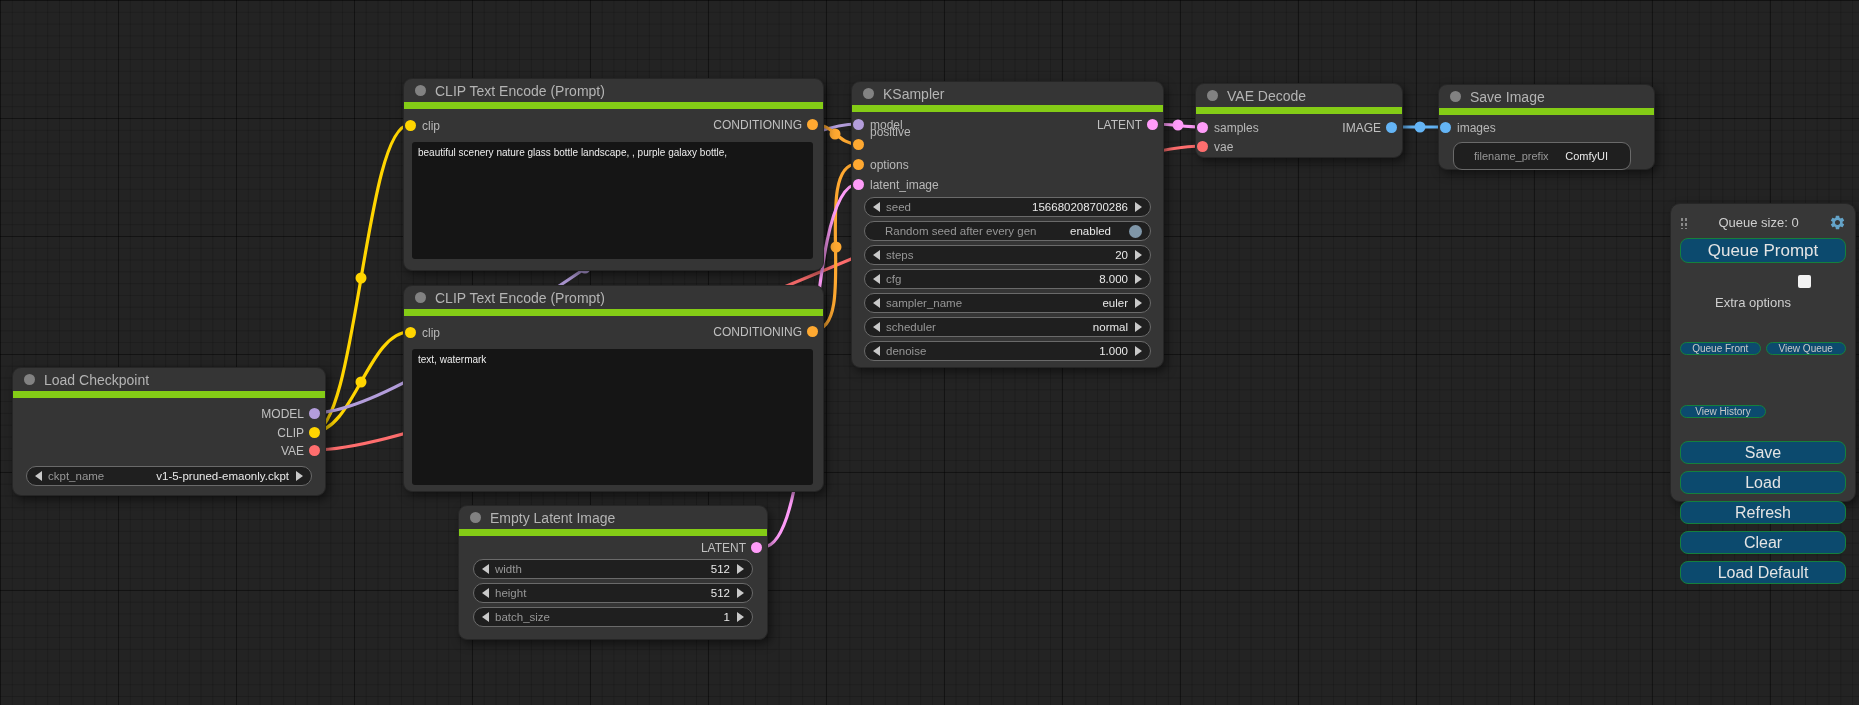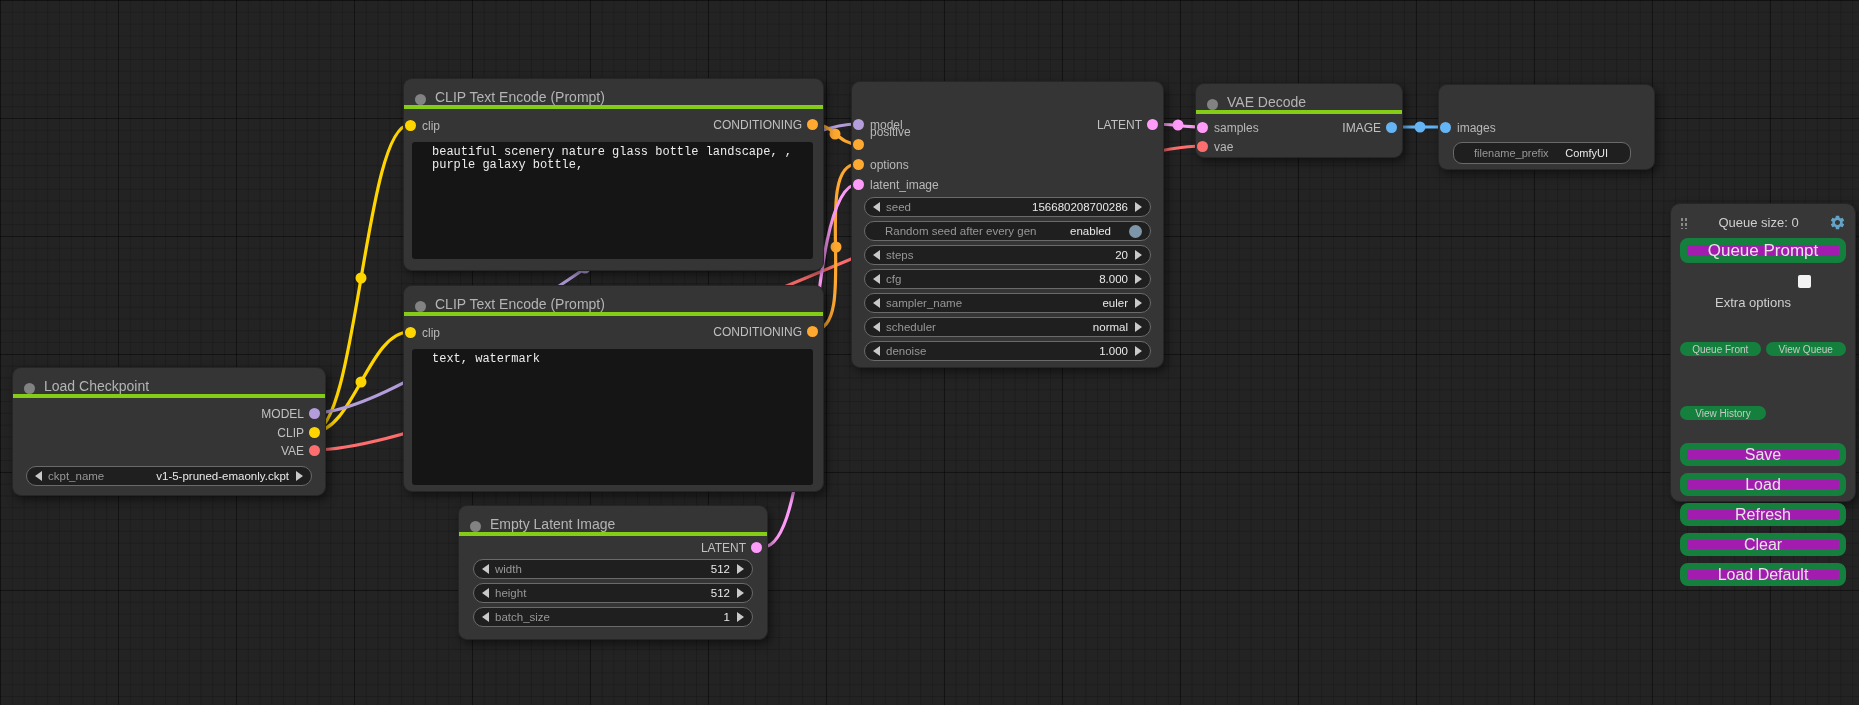--- a/index.html
+++ b/index.html
@@ -16,40 +16,40 @@
     position:relative;
   }
   #wires { position:absolute; left:0; top:0; z-index:0; }
   .node {
     position:absolute; z-index:1;
     background:#353535; border:1px solid #262626; border-radius:9px;
     box-shadow:3px 4px 10px rgba(0,0,0,.5);
     color:#b5b5b5;
   }
   .node-title {
-    height:30px; display:flex; align-items:flex-end; padding:0 11px;
-    border-bottom:4px solid #84cc16; font-size:14px; color:#b4b4b4; white-space:nowrap;
+    height:30px; display:flex; align-items:center; padding:0 11px;
+    border-bottom:7px solid #84cc16; font-size:14px; color:#b4b4b4; white-space:nowrap;
   }
   .tdot { width:11px; height:11px; border-radius:50%; background:#828282; margin-right:9px; flex:none; }
   .port { position:absolute; width:11px; height:11px; border-radius:50%; }
   .port.in  { left:1px; }
   .port.out { right:5px; }
   .in-label  { position:absolute; left:18px;  height:16px; line-height:16px; font-size:12px; color:#b8b8b8; white-space:nowrap; }
   .out-label { position:absolute; right:21px; height:16px; line-height:16px; font-size:12px; color:#c0c0c0; white-space:nowrap; }
   .node-text {
     position:absolute; background:#151515; border-radius:3px;
-    font-family:Liberation Mono, monospace; font-size:12px; line-height:13px;
-    color:#ededed; padding:4px 20px; white-space:pre-wrap; overflow:hidden;
+    font-family:Liberation Sans, sans-serif; font-size:10px; line-height:13px;
+    color:#ededed; padding:4px 6px; white-space:pre-wrap; overflow:hidden;
   }
   .widget {
     position:absolute; height:20px; background:#1f1f1f;
     border:1px solid #6a6a6a; border-radius:11px;
     display:flex; align-items:center; padding:0 8px; font-size:11.5px; white-space:nowrap;
   }
-  .widget.small { height:22px; border-radius:9px; font-size:11px; }
+  .widget.small { height:28px; border-radius:9px; font-size:11px; }
   .w-label { color:#979797; margin-left:6px; }
   .w-value { margin-left:auto; color:#e9e9e9; margin-right:7px; }
   .arr { width:0; height:0; flex:none; }
   .arr.l { border-top:5px solid transparent; border-bottom:5px solid transparent; border-right:7px solid #c9c9c9; }
   .arr.r { border-top:5px solid transparent; border-bottom:5px solid transparent; border-left:7px solid #c9c9c9; }
   .toggle-dot { width:13px; height:13px; border-radius:50%; flex:none; }
   
   #queue-panel {
     position:absolute; left:1670px; top:203px; width:186px; height:299px; z-index:2;
     background:#373737; border:1px solid #262626; border-radius:10px;
@@ -57,21 +57,21 @@
     padding:8px 9px 0 9px;
   }
   .qp-header { display:flex; align-items:center; height:20px; }
   .drag-dots {
     width:8px; height:13px; flex:none;
     background-image:radial-gradient(#8a8a8a 1.1px, transparent 1.3px);
     background-size:4px 5px; background-position:0 1px;
   }
   .qp-title { flex:1; text-align:center; font-size:13px; color:#cfcfcf; }
   .btn {
-    background:#a21caf; border:7px solid #15803d; border-radius:8px;
+    background:#0c4a6e; border:1px solid #15803d; border-radius:8px;
     color:#e4e4e4; display:flex; align-items:center; justify-content:center;
     cursor:pointer;
   }
   .btn.big { height:23px; font-size:16px; margin-top:7px; width:100%; }
   .btn.qp  { height:25px; font-size:17px; margin-top:6px; width:100%; }
   .btn.tiny { height:13px; font-size:10px; border-radius:7px; color:#c8c8c8;margin-top:47px; }
   .extra-row { display:flex; align-items:center; justify-content:center; height:16px; margin-top:10px; }
   .extra-label { font-size:13px; color:#cfcfcf;margin-top:43px; }
   .checkbox { width:13px; height:13px; background:#f2f2f2; border-radius:2px; margin-left:7px; }
   .tiny-row { display:flex; gap:5px; margin-top:6px; }
@@ -167,20 +167,24 @@
   </div>
   <div class="widget" style="left:14px;right:14px;top:101px">
     <span class="arr l"></span>
     <span class="w-label">batch_size</span>
     <span class="w-value">1</span>
     <span class="arr r"></span>
   </div>
 </div>
 
 <div class="node" style="left:851px;top:81px;width:313px;height:287px">
+  <div class="node-title">
+    <span class="tdot"></span>
+    <span>KSampler</span>
+  </div>
   <span class="port in" style="top: 37px; background-color: rgb(179, 157, 219);"></span>
   <span class="in-label" style="top:35px">model</span>
   <span class="port in" style="top: 57px; background-color: rgb(255, 169, 49);"></span>
   <span class="in-label" style="top:42px">positive</span>
   <span class="port in" style="top: 77px; background-color: rgb(255, 169, 49);"></span>
   <span class="in-label" style="top:75px">options</span>
   <span class="port in" style="top: 97px; background-color: rgb(255, 156, 249);"></span>
   <span class="in-label" style="top:95px">latent_image</span>
   <span class="out-label" style="top:35px">LATENT</span>
   <span class="port out" style="top: 37px; background-color: rgb(255, 156, 249);"></span>
@@ -235,20 +239,24 @@
   </div>
   <span class="port in" style="top: 38px; background-color: rgb(255, 156, 249);"></span>
   <span class="in-label" style="top:36px">samples</span>
   <span class="port in" style="top: 57px; background-color: rgb(255, 110, 110);"></span>
   <span class="in-label" style="top:55px">vae</span>
   <span class="out-label" style="top:36px">IMAGE</span>
   <span class="port out" style="top: 38px; background-color: rgb(100, 181, 246);"></span>
 </div>
 
 <div class="node" style="left:1438px;top:84px;width:217px;height:86px">
+  <div class="node-title">
+    <span class="tdot"></span>
+    <span>Save Image</span>
+  </div>
   <span class="port in" style="top: 37px; background-color: rgb(100, 181, 246);"></span>
   <span class="in-label" style="top:35px">images</span>
   <div class="widget small" style="left:14px;width:178px;top:57px">
     <span class="w-label" style="margin-left:12px">filename_prefix</span>
     <span class="w-value" style="margin-right:14px">ComfyUI</span>
   </div>
 </div>
 
 <div id="queue-panel">
   <div class="qp-header">

